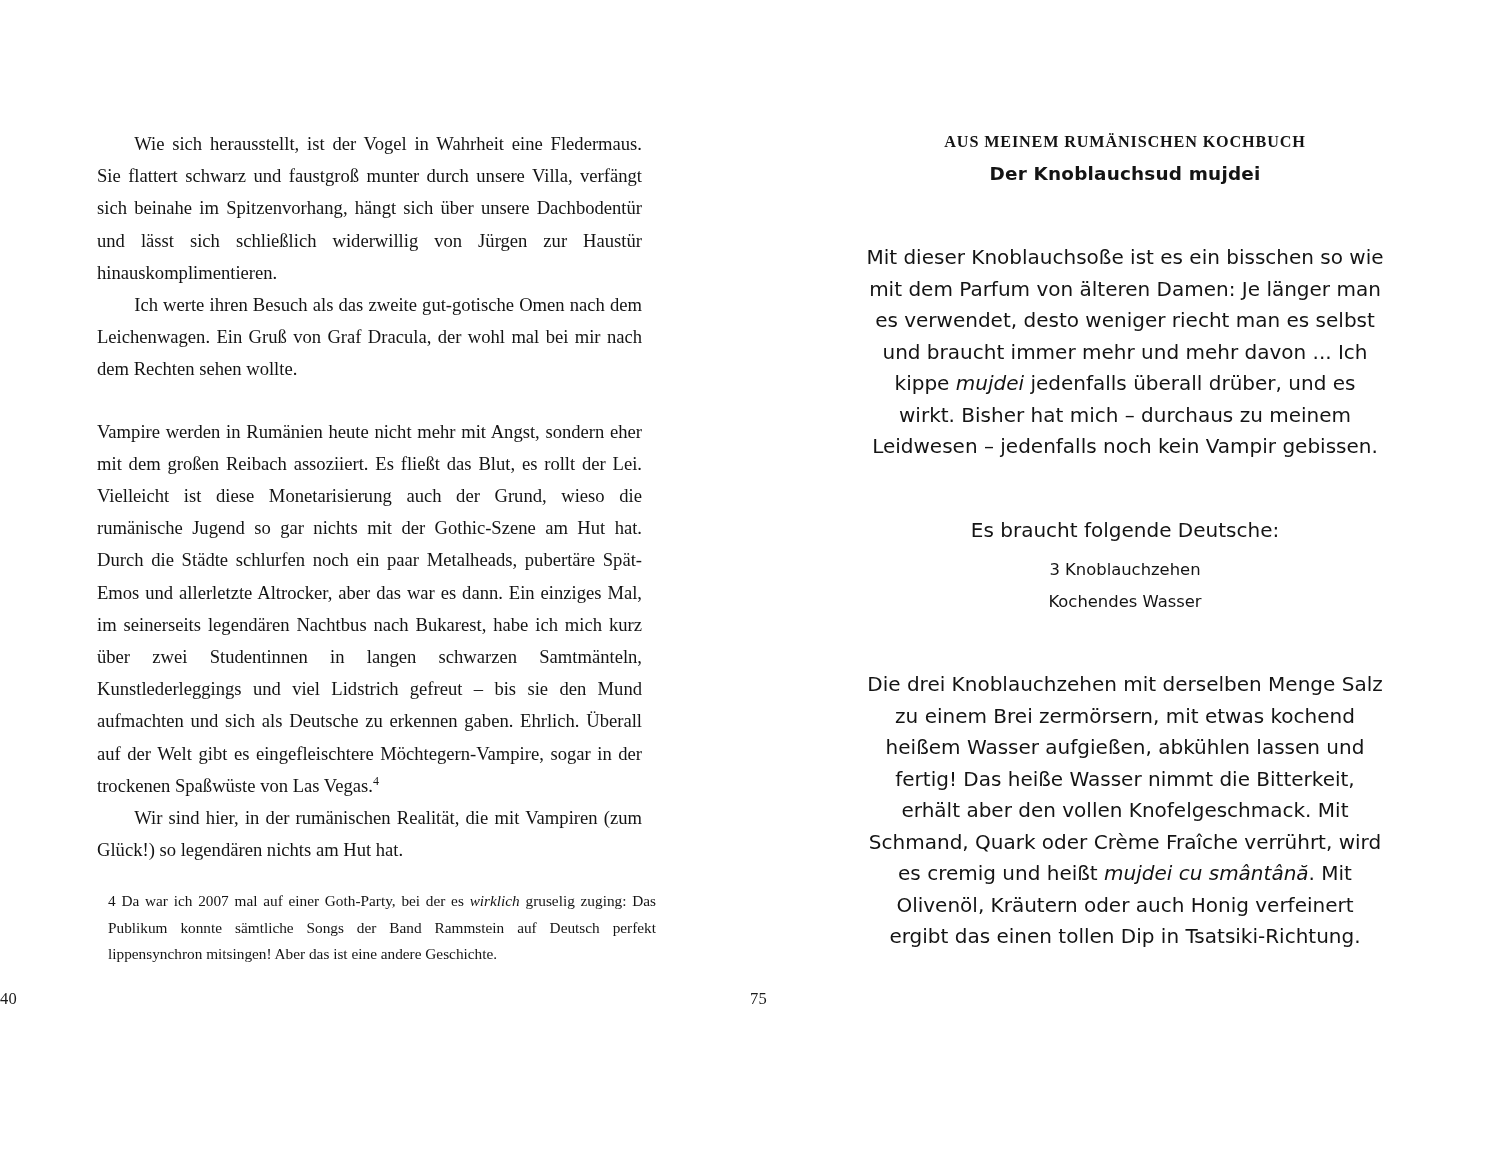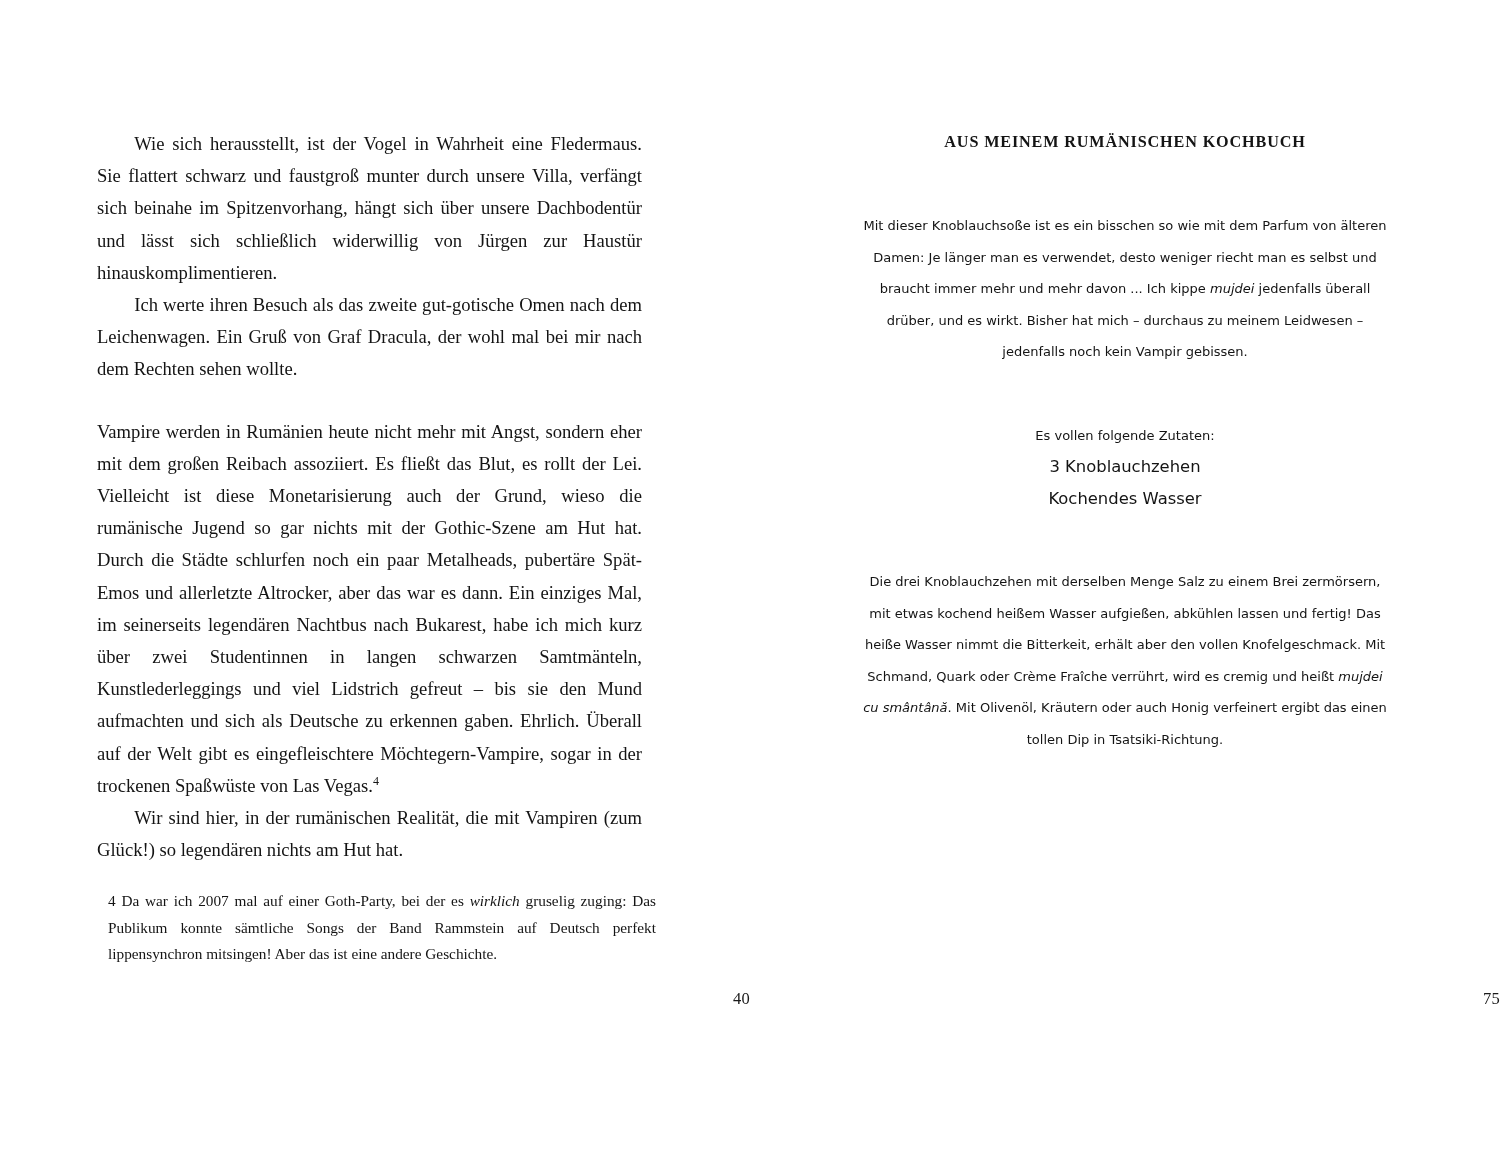--- a/index.html
+++ b/index.html
@@ -77,21 +77,21 @@
   .footnote i {
     font-style: italic;
   }
 
   
   .folio {
     position: absolute;
     bottom: 92px;
     width: 100%;
     left: 0;
-    text-align: right;
+    text-align: left;
     font-family: "Liberation Serif", serif;
     font-size: 16.5px;
     color: #1a1a1a;
     letter-spacing: 0.3px;
   }
 
   
   .recipe {
     font-family: "DejaVu Sans", sans-serif;
     color: #141414;
@@ -111,24 +111,24 @@
     font-family: "DejaVu Sans", sans-serif;
     font-size: 18.4px;
     font-weight: 700;
     letter-spacing: 0.2px;
     line-height: 28px;
     text-align: center;
     margin: 4px 0 0 0;
   }
   .recipe-para {
     font-family: "DejaVu Sans", sans-serif;
-    font-size: 13px;
+    font-size: 20px;
     line-height: 31.5px;
     text-align: center;
-    margin: 0;
+    margin: 8px;
   }
   .recipe-para.intro {
     margin-top: 54px;
   }
   .recipe-para.ingredients-head {
     margin-top: 52px;
   }
   .ingredients-list {
     list-style: none;
     margin: 0;
@@ -162,24 +162,25 @@
       <span class="num">4</span>
       <span>Da war ich 2007 mal auf einer Goth-Party, bei der es </span><i>wirklich</i><span> gruselig zuging: Das Publikum konnte sämtliche Songs der Band Rammstein auf Deutsch perfekt lippensynchron mitsingen! Aber das ist eine andere Geschichte.</span>
     </div>
 
     <div class="folio">40</div>
   </div>
 
   <div class="page page-right">
     <div class="recipe">
       <div class="recipe-kicker">AUS MEINEM RUMÄNISCHEN KOCHBUCH</div>
+      <div class="recipe-title">Der Knoblauchsud mujdei</div>
 
       <p class="recipe-para intro"><span>Mit dieser Knoblauchsoße ist es ein bisschen so wie mit dem Parfum von älteren Damen: Je länger man es verwendet, desto weniger riecht man es selbst und braucht immer mehr und mehr davon ... Ich kippe </span><i>mujdei</i><span> jedenfalls überall drüber, und es wirkt. Bisher hat mich – durchaus zu meinem Leidwesen – jedenfalls noch kein Vampir gebissen.</span></p>
 
-      <p class="recipe-para ingredients-head">Es vollen folgende Zutaten:</p>
+      <p class="recipe-para ingredients-head">Es braucht folgende Deutsche:</p>
       <ul class="ingredients-list">
         <li>3 Knoblauchzehen</li>
         <li>Kochendes Wasser</li>
       </ul>
 
       <p class="recipe-para method"><span>Die drei Knoblauchzehen mit derselben Menge Salz zu einem Brei zermörsern, mit etwas kochend heißem Wasser aufgießen, abkühlen lassen und fertig! Das heiße Wasser nimmt die Bitterkeit, erhält aber den vollen Knofelgeschmack. Mit Schmand, Quark oder Crème Fraîche verrührt, wird es cremig und heißt </span><i>mujdei cu smântână</i><span>. Mit Olivenöl, Kräutern oder auch Honig verfeinert ergibt das einen tollen Dip in Tsatsiki-Richtung.</span></p>
     </div>
 
     <div class="folio">75</div>
   </div>

